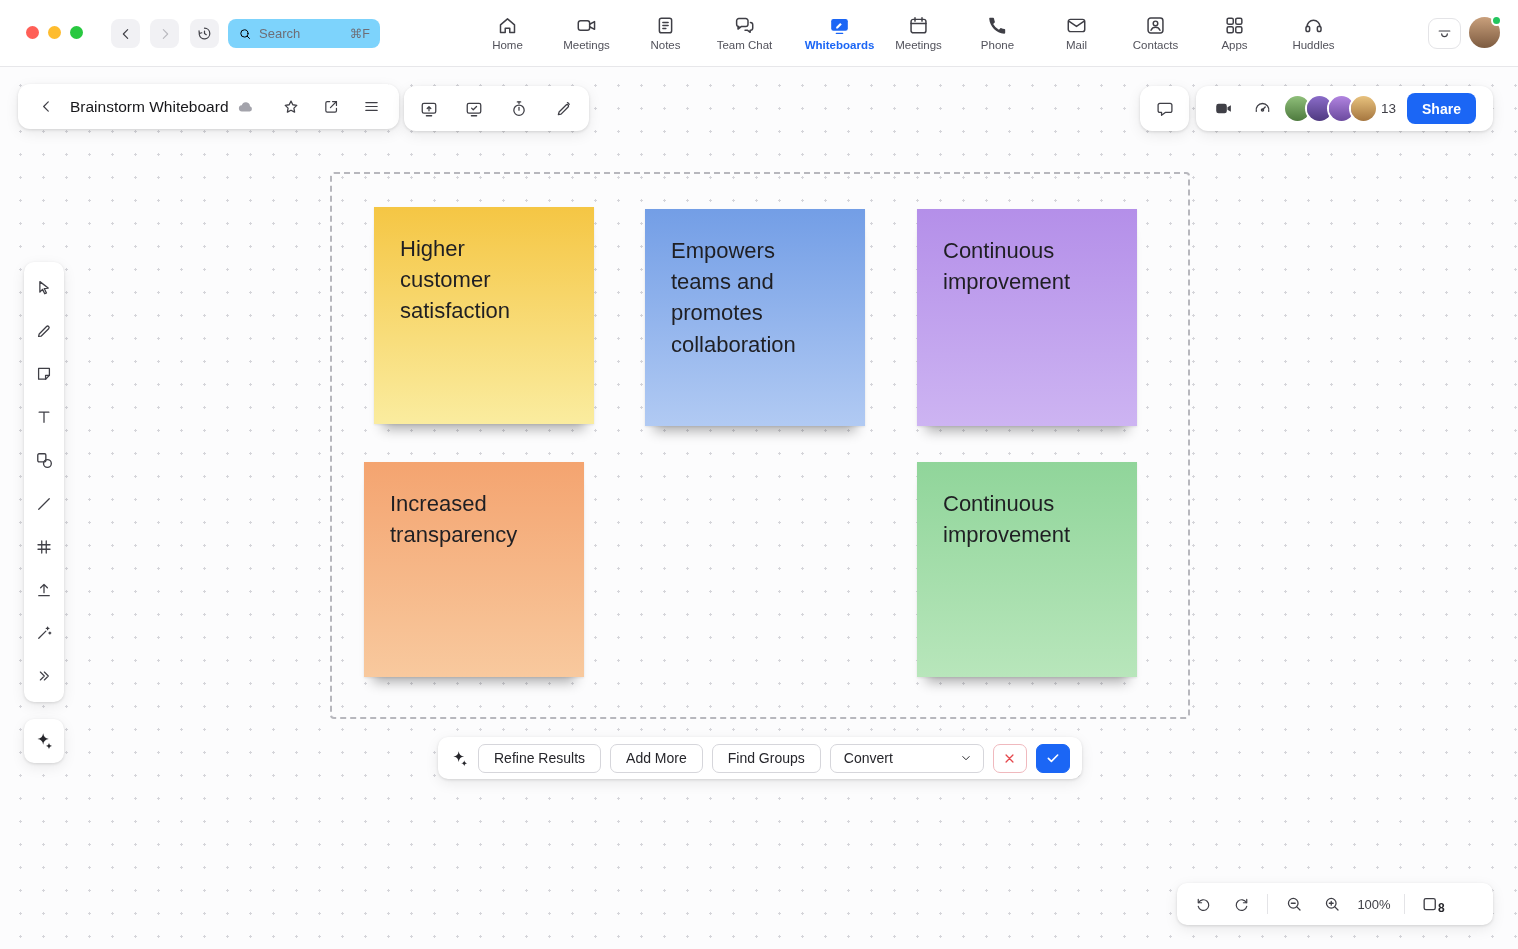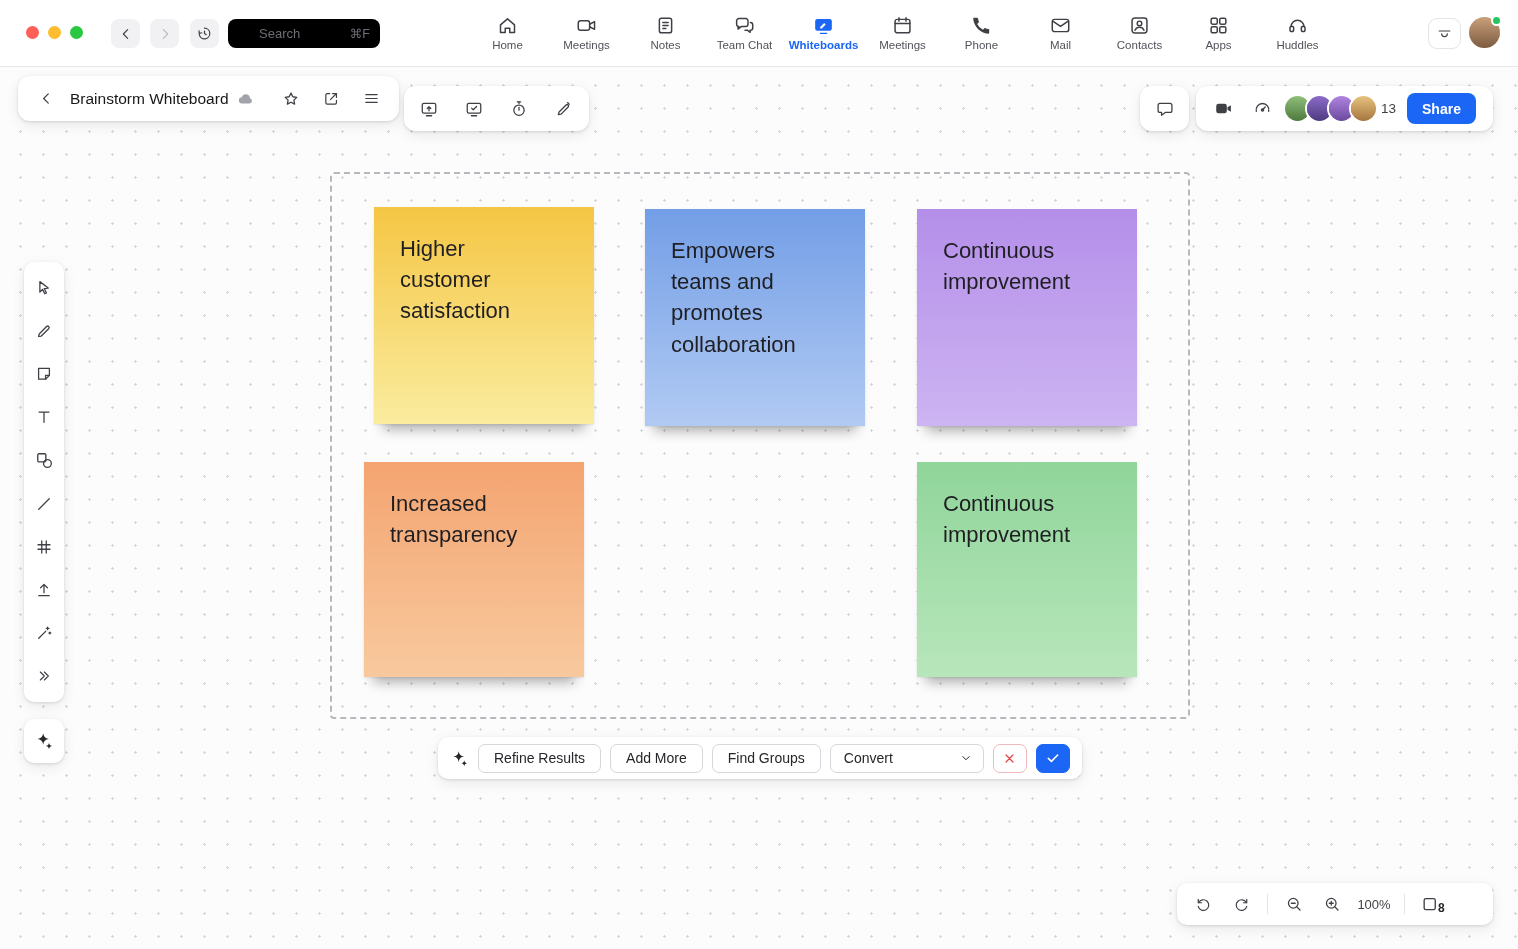--- a/index.html
+++ b/index.html
@@ -7,27 +7,27 @@
   body { font-family:"Liberation Sans", sans-serif; }
   .app { position:relative; width:1518px; height:949px; background:#fff; overflow:hidden; }
 
   
   .topbar { position:absolute; top:0; left:0; width:100%; height:67px; background:#fff; border-bottom:1px solid #e7e7ea; z-index:30; }
   .traffic { position:absolute; top:26px; left:26px; display:flex; gap:9px; }
   .traffic span { width:13px; height:13px; border-radius:50%; display:block; }
   .icon-btn { display:flex; align-items:center; justify-content:center; background:transparent; border:none; cursor:pointer; color:#3f3f46; }
   .chrome-btn { position:absolute; top:19px; width:29px; height:29px; border-radius:8px; background:#f1f1f4; }
   .chrome-btn.disabled { color:#b9b9bf; }
-  .search { position:absolute; top:19px; left:228px; width:152px; height:29px; border-radius:8px; background:#000000; display:flex; align-items:center; gap:7px; padding:0 10px; cursor:text; }
+  .search { position:absolute; top:19px; left:228px; width:152px; height:29px; border-radius:8px; background:#7dd3fc; display:flex; align-items:center; gap:7px; padding:0 10px; cursor:text; }
   .search .ph { font-size:13px; color:#6e6e76; flex:1; }
   .search .sc { font-size:12.5px; color:#6e6e76; }
   .nav { position:absolute; left:468px; top:0; height:66px; display:flex; }
   .nav-item { width:79px; display:flex; flex-direction:column; align-items:center; justify-content:center; gap:3px; background:transparent; border:none; cursor:pointer; color:#3f3f46; }
   .nav-label { font-size:11.5px; color:#52525b; white-space:nowrap; }
-  .nav-item.active { color:var(--accent,#1b66f5); }
+  .nav-item.active { color:var(--accent,#1b66f5);margin-left:16px; }
   .nav-item.active .nav-label { color:var(--accent,#1b66f5); font-weight:600; }
   .ws-btn { position:absolute; top:18px; left:1428px; width:33px; height:31px; border:1px solid #e4e4e7; border-radius:9px; background:#fff; }
   .avatar { border-radius:50%; }
   .user-avatar { position:absolute; top:17px; left:1469px; width:31px; height:31px; cursor:pointer; }
   .presence { position:absolute; top:-2px; right:-2px; width:11px; height:11px; border-radius:50%; background:#22c55e; border:2px solid #fff; }
 
   
   .canvas { position:absolute; top:67px; left:0; width:1518px; height:882px;
     background-color:#fcfcfd;
     background-image:radial-gradient(circle, #d5d5da 1.1px, transparent 1.25px);
@@ -41,21 +41,21 @@
   .n2 { left:645px; top:142px; height:217px; }
   .n3 { left:917px; top:142px; height:217px; }
   .n4 { left:364px; top:395px; height:215px; }
   .n5 { left:645px; top:395px; height:215px; }
   .n6 { left:917px; top:395px; height:215px; }
 
   
   .pill { position:absolute; background:#fff; border-radius:12px;
     box-shadow:0 1px 3px rgba(0,0,0,.12), 0 4px 14px rgba(0,0,0,.08); z-index:20;
     display:flex; align-items:center; }
-  .board-pill { left:18px; top:76px; width:381px; height:45px; padding:0 12px; gap:8px;text-align:right; }
+  .board-pill { left:18px; top:84px; width:381px; height:45px; padding:0 12px; gap:8px;text-align:right; }
   .board-title { font-size:15.5px; font-weight:500; color:#18181b; white-space:nowrap; }
   .cloud { color:#a3a3ab; margin-right:auto; display:flex; }
   .tb-btn { width:32px; height:32px; border-radius:8px; }
   .tools-pill { left:404px; top:86px; width:185px; height:45px; padding:0 2px; justify-content:space-around; }
   .comment-pill { left:1140px; top:86px; width:49px; height:45px; justify-content:center; }
   .right-pill { left:1196px; top:86px; width:297px; height:45px; padding:0 11px; gap:7px; }
   .avatar-stack { display:flex; align-items:center; cursor:pointer; }
   .avatar-stack .avatar { width:25px; height:25px; box-shadow:0 0 0 2px #fff; }
   .avatar-stack .avatar + .avatar { margin-left:-3px; }
   .pcount { font-size:13.5px; color:#3f3f46; margin-left:5px; }

